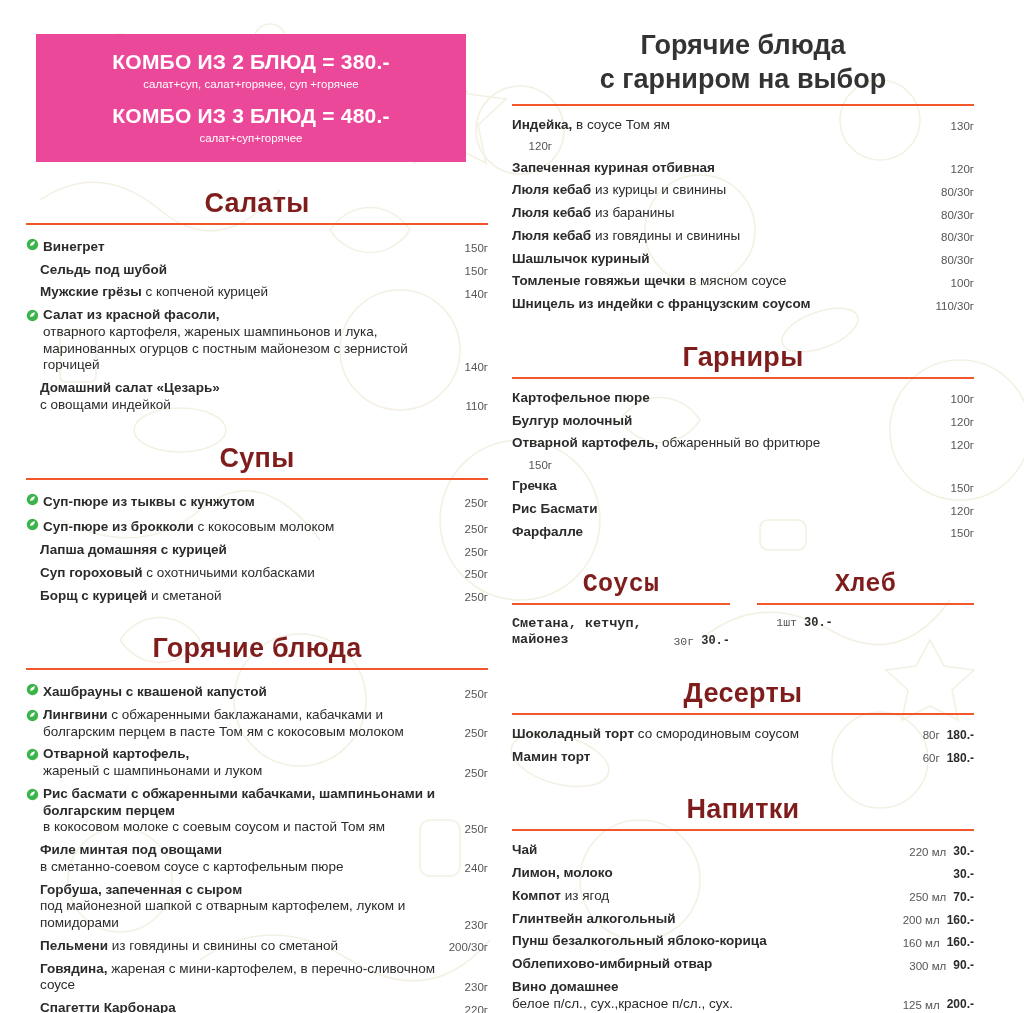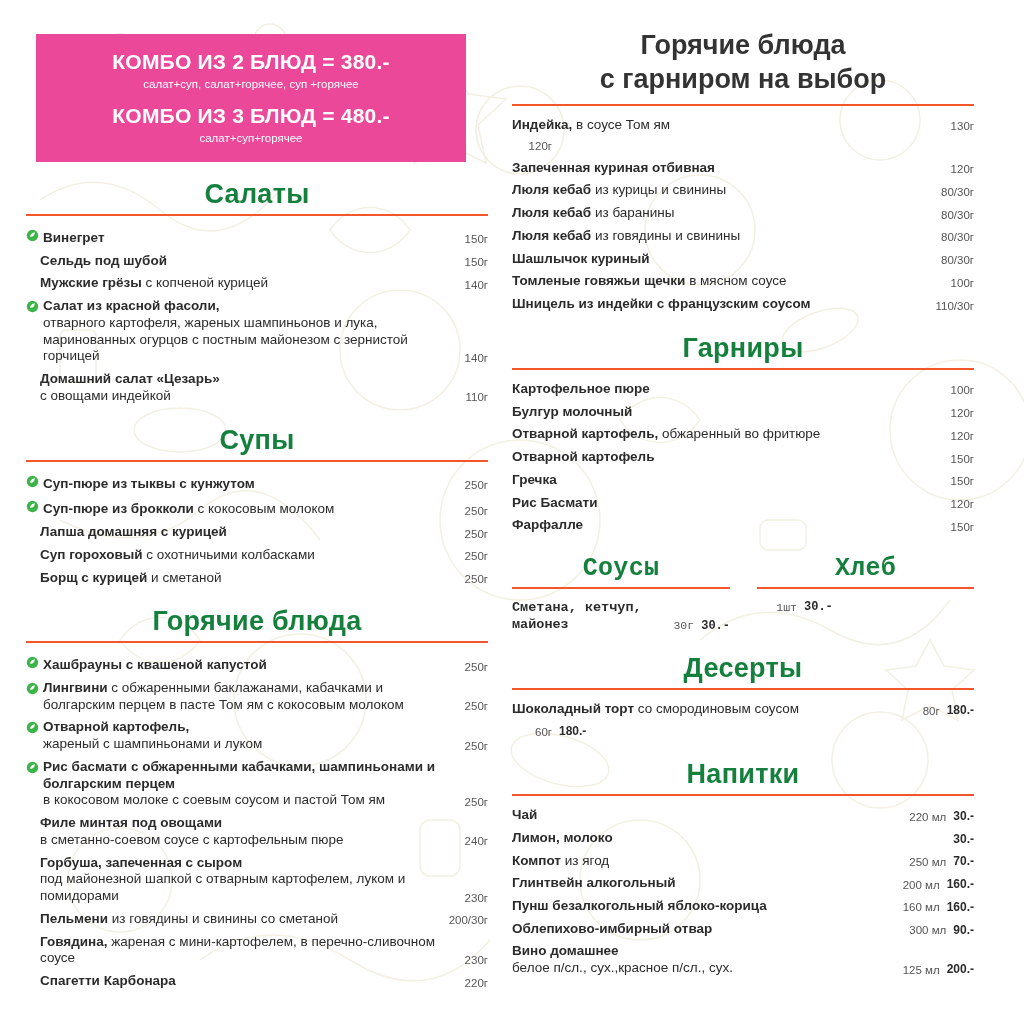--- a/index.html
+++ b/index.html
@@ -43,23 +43,23 @@
     font-size:11.5px;
     margin-bottom:14px;
   }
   .combo-sub.last { margin-bottom:0; }
 
   
   .sec-title {
     text-align:center;
     font-weight:bold;
     font-size:27px;
-    color:#15803d;
+    color:#7f1d1d;
     letter-spacing:.3px;
-    margin:17px 0 4px 0;
+    margin:26px 0 4px 0;
   }
   .sec-title.small { font-size:25px; }
   .rule {
     height:2px;
     background:#f2562a;
     margin:3px 0 8px 0;
   }
 
   
   .hero-title {
@@ -370,21 +370,20 @@
       </div>
       <div class="item">
         <span class="txt"><b>Булгур молочный</b><span class="reg"></span></span>
         <span class="wt">120г</span>
       </div>
       <div class="item">
         <span class="txt"><b>Отварной картофель,</b><span class="reg"> обжаренный во фритюре</span></span>
         <span class="wt">120г</span>
       </div>
       <div class="item">
-        <span class="txt"><b>Отварной картофель</b><span class="reg"></span></span>
         <span class="wt">150г</span>
       </div>
       <div class="item">
         <span class="txt"><b>Гречка</b><span class="reg"></span></span>
         <span class="wt">150г</span>
       </div>
       <div class="item">
         <span class="txt"><b>Рис Басмати</b><span class="reg"></span></span>
         <span class="wt">120г</span>
       </div>
@@ -416,20 +415,21 @@
 
     <div>
       <div class="sec-title">Десерты</div>
       <div class="rule"></div>
       <div class="item">
         <span class="txt"><b>Шоколадный торт</b><span class="reg"> со смородиновым соусом</span></span>
         <span class="wt">80г</span>
         <span class="price">180.-</span>
       </div>
       <div class="item">
+        <span class="txt"><b>Мамин торт</b><span class="reg"></span></span>
         <span class="wt">60г</span>
         <span class="price">180.-</span>
       </div>
     </div>
 
     <div>
       <div class="sec-title">Напитки</div>
       <div class="rule"></div>
 
       <div class="item">

